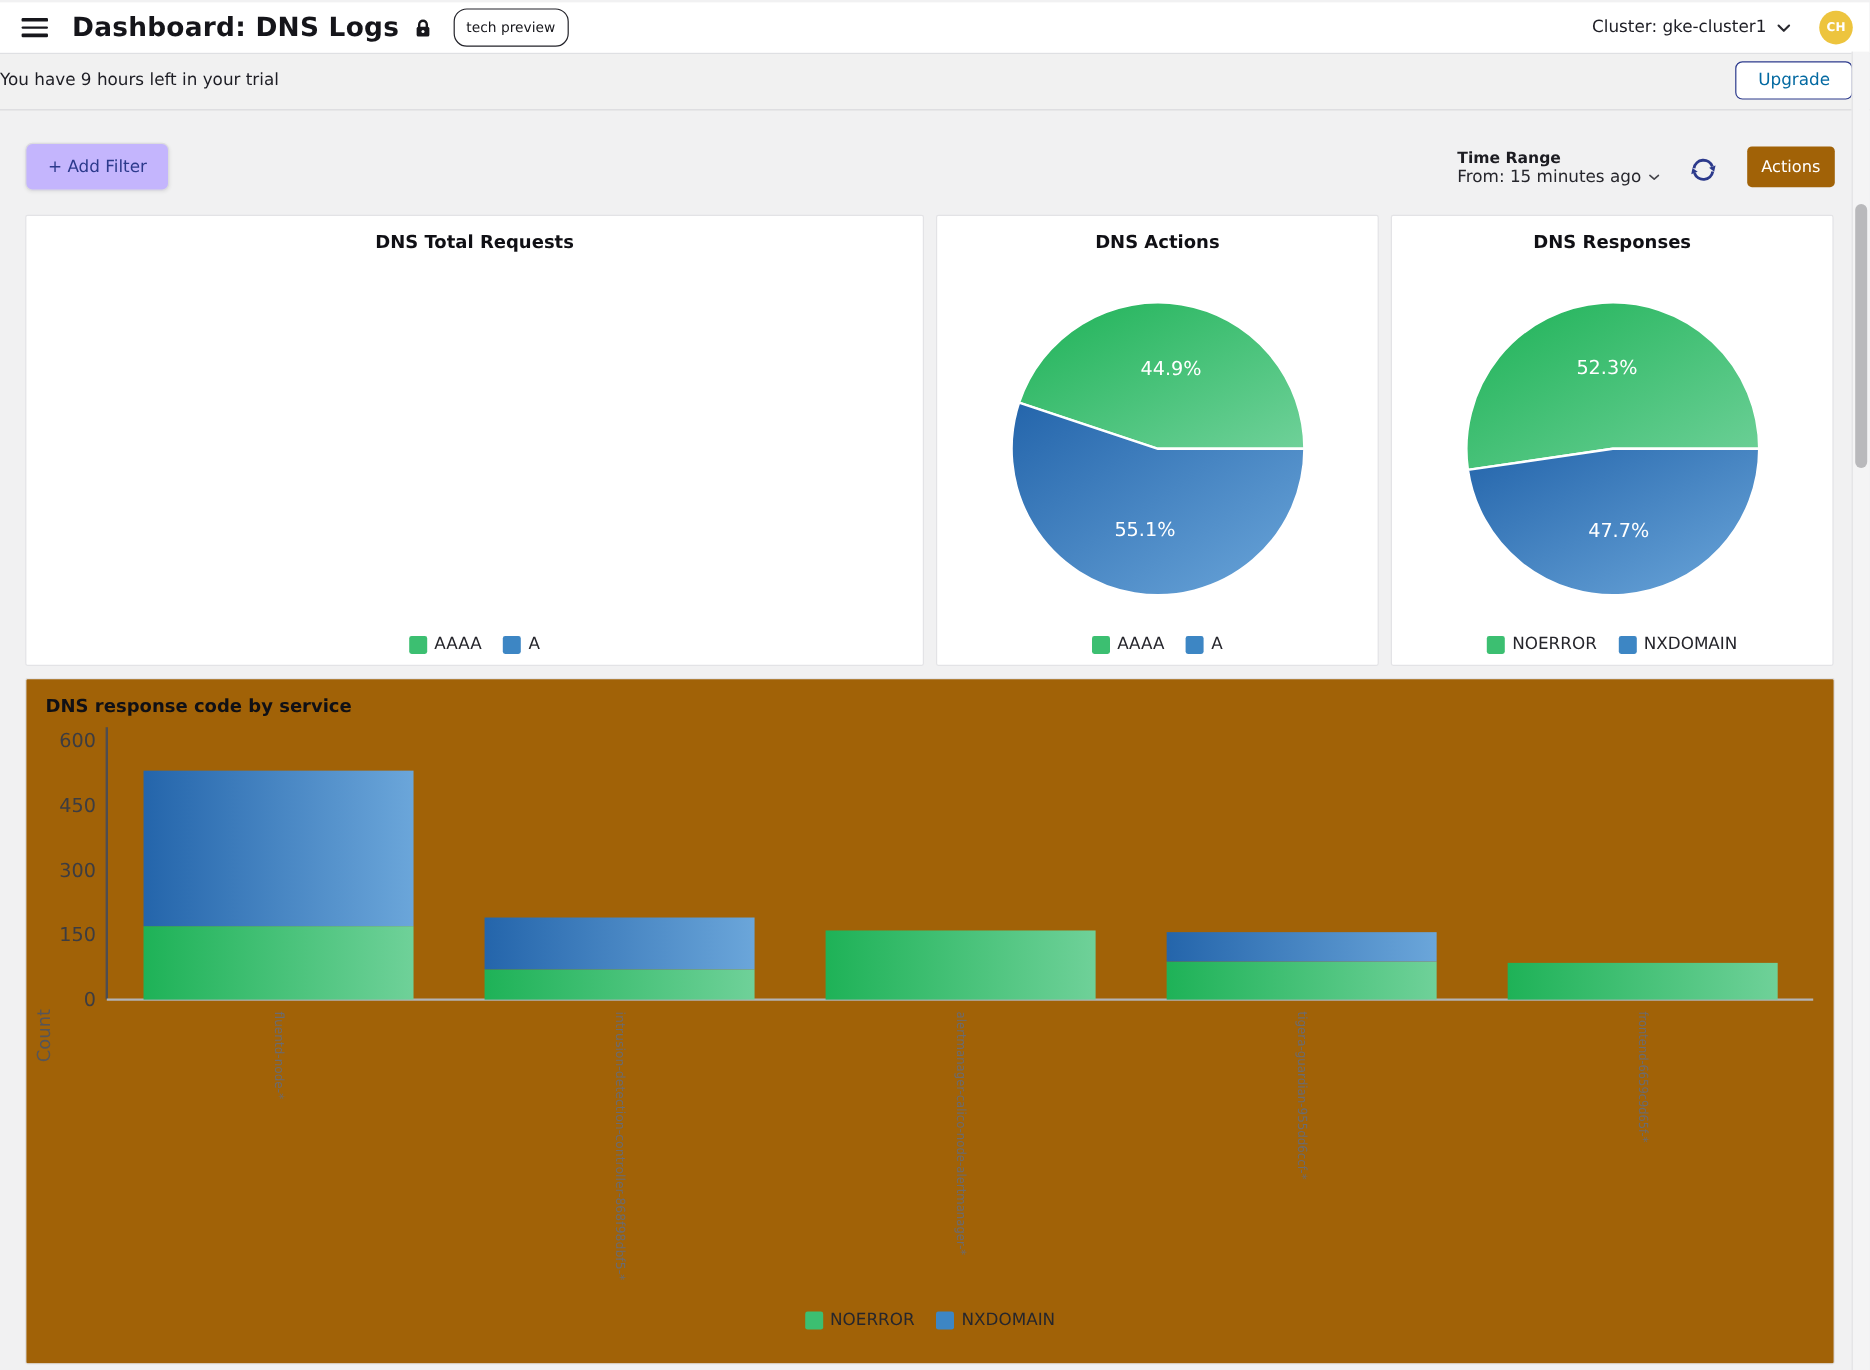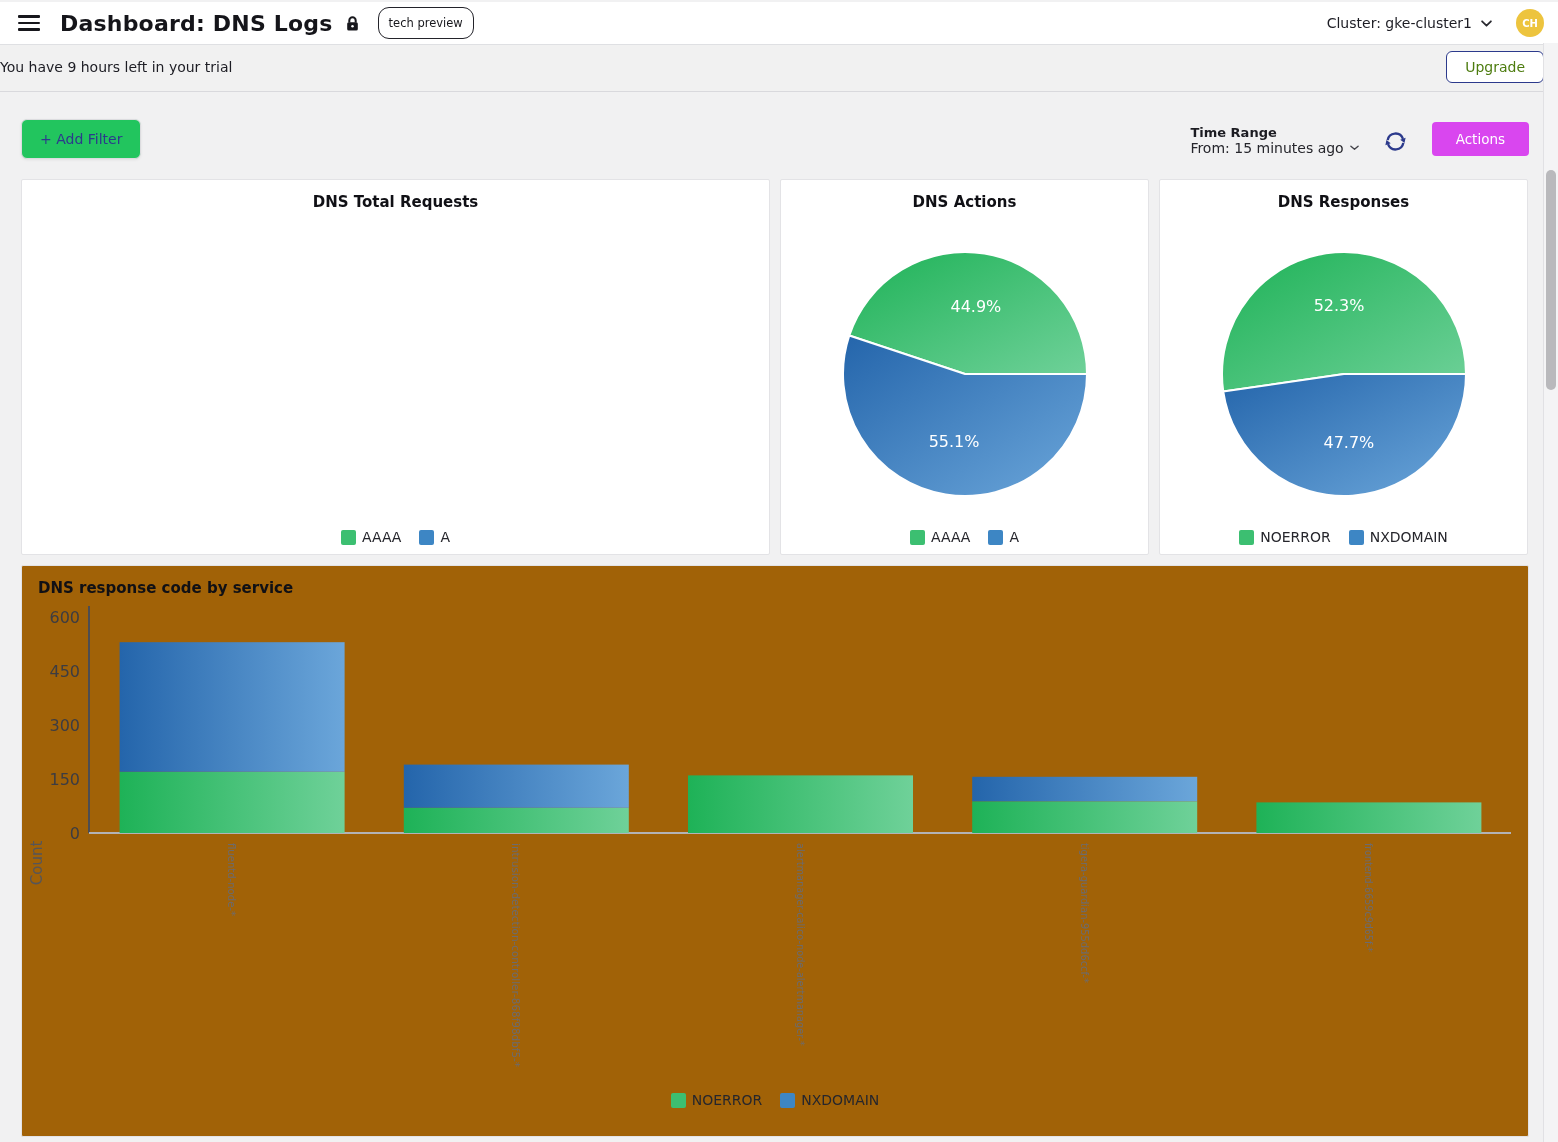--- a/index.html
+++ b/index.html
@@ -15,31 +15,31 @@
   .page-title { font-size:22px; font-weight:700; color:#15151a; letter-spacing:.2px; }
   .badge { font-size:11.5px; border:1.5px solid #23232a; border-radius:11px; padding:8px 10px; color:#17171c; margin-left:6px; white-space:nowrap; }
   .hgrow { flex:1; }
   .cluster { display:flex; align-items:center; gap:9px; font-size:14px; cursor:pointer; color:#1d1d24; }
   .avatar { width:28px; height:28px; border-radius:50%; background:#edc43e; color:#fff; font-size:10px; font-weight:700;
     display:flex; align-items:center; justify-content:center; margin-left:12px; cursor:pointer;text-align:center; }
   
   .trial { position:absolute; top:43px; left:0; width:100%; height:49px; background:#f1f1f1;
     border-bottom:1px solid #d9d9dd; display:flex; align-items:center; justify-content:space-between; padding-right:14px; gap:17px; z-index:5; }
   .trial-msg { font-size:14px; color:#1d1d24; }
-  .btn-outline { background:#fff; border:1px solid #2c3a8c; color:#4d7c0f; border-radius:6px;
+  .btn-outline { background:#fff; border:1px solid #2c3a8c; color:#0369a1; border-radius:6px;
     padding:7px 18px; font-size:14px; cursor:pointer; font-family:inherit;margin-left:28px; }
   
   .toolbar { position:absolute; top:119px; left:21px; right:29px; display:flex; align-items:center; justify-content:space-between; }
-  .btn-add { background:#22c55e; border:1px solid #dcdcdf; border-radius:6px; box-shadow:0 1px 3px rgba(0,0,0,.07);
+  .btn-add { background:#c4b5fd; border:1px solid #dcdcdf; border-radius:6px; box-shadow:0 1px 3px rgba(0,0,0,.07);
     padding:11px 18px; color:#2c3a8c; font-size:14px; font-weight:500; cursor:pointer; font-family:inherit; }
   .toolbar-right { display:flex; align-items:flex-end; gap:22px; }
   .tr-label { font-size:13px; font-weight:700; color:#1c1c22; }
   .tr-value { font-size:14px; color:#26262c; display:flex; align-items:center; gap:6px; cursor:pointer; }
   .btn-refresh { background:none; border:none; cursor:pointer; padding:2px; line-height:0; }
-  .btn-actions { background:#d946ef; color:#fff; border:none; border-radius:4px; padding:9px 24px;
+  .btn-actions { background:#a16207; color:#fff; border:none; border-radius:4px; padding:9px 12px;
     font-size:13.5px; cursor:pointer; font-family:inherit; }
   
   .cards { position:absolute; top:179px; left:21px; display:flex; gap:10px; }
   .card { background:#fff; border:1px solid #e3e3e6; border-radius:2px; position:relative; }
   .card h2 { font-size:15px; font-weight:700; padding:13px 16px 0; color:#101015;text-align:center; }
   .card-gauge { width:749px; height:376px; }
   .card-pie  { width:369px; height:376px; }
   .chart-center { position:absolute; left:50%; transform:translateX(-50%); line-height:0; }
   .legend-row { display:flex; justify-content:center; gap:18px; }
   .legend-bottom { position:absolute; bottom:9px; left:0; width:100%; }

